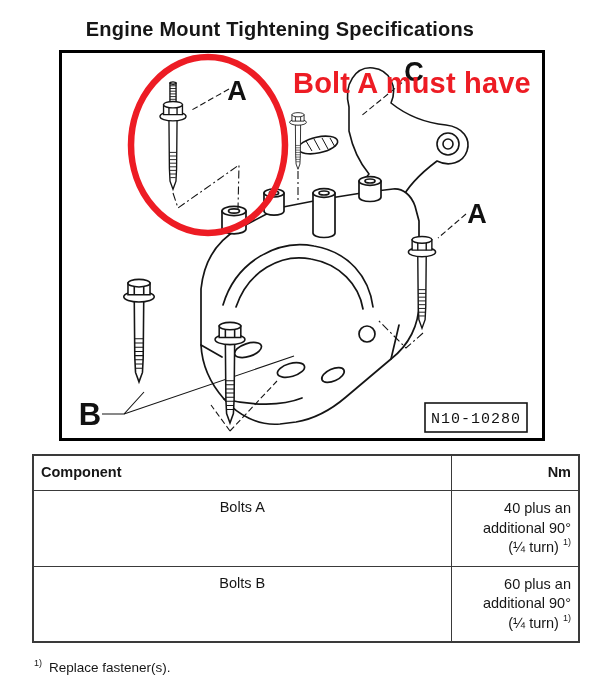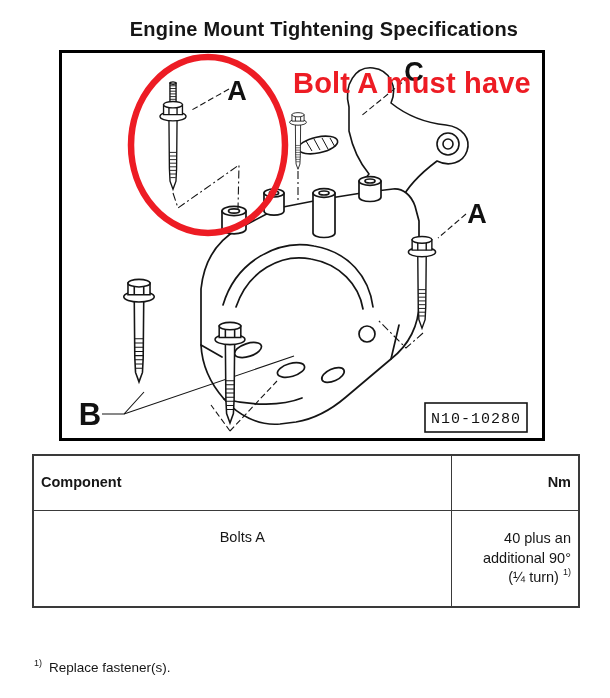--- a/index.html
+++ b/index.html
@@ -2,39 +2,39 @@
 <html><head>
 <meta charset="utf-8">
 <style>
   html,body{margin:0;padding:0;background:#fff;}
   .page{
     position:relative;width:610px;height:698px;background:#fff;
     font-family:"Liberation Sans",sans-serif;color:#111;overflow:hidden;
   }
   .title{
     position:absolute;left:0;top:18px;width:560px;text-align:center;
-    font-size:20px;font-weight:bold;letter-spacing:0.2px;color:#161616;padding-left:44px;
+    font-size:20px;font-weight:bold;letter-spacing:0.2px;color:#161616;
   }
   .figure-box{
     position:absolute;left:59px;top:50px;width:486px;height:391px;
     border:3px solid #000;box-sizing:border-box;background:#fff;z-index:1;
   }
   .figure-box svg{display:block;}
   .annotation{
     position:absolute;left:293px;top:64px;z-index:5;
     color:#ed1c24;font-size:29px;font-weight:bold;line-height:38px;
     white-space:nowrap;letter-spacing:0.2px;
   }
   .torque-table{
     position:absolute;left:32px;top:454px;width:546px;
     border-collapse:collapse;font-size:14.5px;color:#161616;
     border:2px solid #3a3a3a;table-layout:fixed;
   }
   .torque-table th,.torque-table td{
-    border:1.5px solid #3a3a3a;vertical-align:top;padding:18px 7px;
+    border:1.5px solid #3a3a3a;vertical-align:top;padding:8px 7px;
   }
   .torque-table th{font-weight:bold;height:18px;}
   .th-component{text-align:left;}
   .th-nm{text-align:right;width:128px;}
   .row-a td,.row-b td{height:58px;}
   .row-c td{height:55px;}
   .component-cell{text-align:center;}
   .nm-cell{text-align:right;line-height:19.5px;padding-top:3px;}
   .nm-cell sup,.footnote sup{
     font-size:9px;position:relative;top:-1px;vertical-align:super;line-height:0;
@@ -170,20 +170,28 @@
       <th class="th-nm">Nm</th>
     </tr>
     <tr class="row-a">
       <td class="component-cell">Bolts A</td>
       <td class="nm-cell">
         <div>40 plus an</div>
         <div>additional 90°</div>
         <div><span>(¼ turn)</span> <sup>1)</sup></div>
       </td>
     </tr>
+    <tr class="row-b">
+      <td class="component-cell">Bolts B</td>
+      <td class="nm-cell">
+        <div>60 plus an</div>
+        <div>additional 90°</div>
+        <div><span>(¼ turn)</span> <sup>1)</sup></div>
+      </td>
+    </tr>
   </tbody>
     </table>
 
   <div class="footnote">
     <sup>1)</sup><span>Replace fastener(s).</span>
   </div>
 
 </div>
 
 </body></html>

